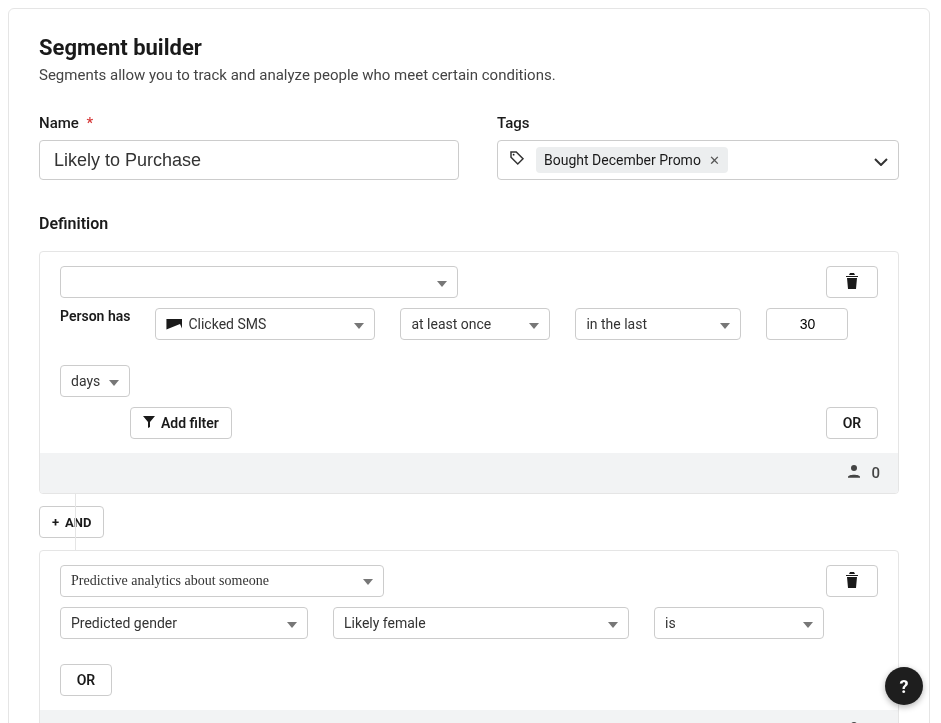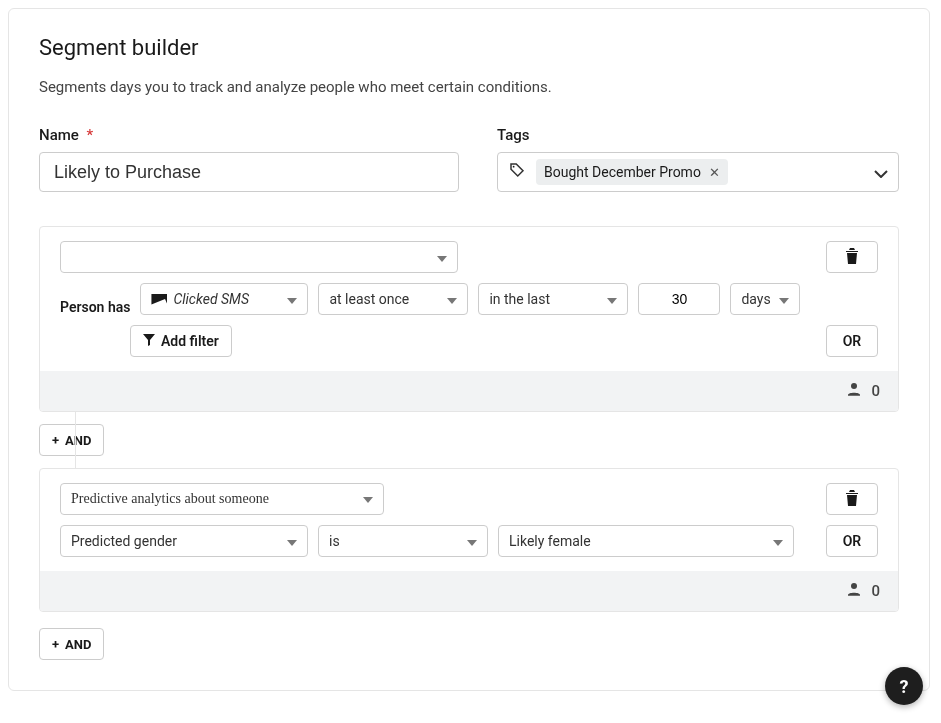--- a/index.html
+++ b/index.html
@@ -1,18 +1,18 @@
 <!DOCTYPE html>
 <html><head>
 <meta charset="utf-8">
 <style>
 * { box-sizing: border-box; margin: 0; padding: 0; }
 body { font-family: -apple-system, BlinkMacSystemFont, "Segoe UI", Roboto, Helvetica, Arial, sans-serif; background: #fff; color: #1a1a1a; padding: 8px; }
 .card { border: 1px solid #e5e5e5; border-radius: 6px; padding: 26px 30px 30px; width: 922px; position: relative; }
-.title { font-size: 22px; font-weight: 400; margin-bottom: 18px; }
+.title { font-size: 22px; font-weight: 700; margin-bottom: 6px; }
 .subtitle { font-size: 15px; color: #444; margin-bottom: 30px; }
 .row { display: flex; gap: 28px; margin-bottom: 34px; align-items: flex-end; }
 .col { display: flex; flex-direction: column; }
 .col.name { width: 420px; }
 .col.tags { flex: 1; margin-left: 10px; }
 .field-label { font-size: 15px; font-weight: 500; margin-bottom: 8px; }
 .req { color: #d63939; margin-left: 4px; }
 .text-input { width: 100%; height: 40px; border: 1px solid #ccc; border-radius: 4px; padding: 0 14px; font-size: 18px; color: #333; }
 .tags-box { width: 100%; height: 40px; border: 1px solid #ccc; border-radius: 4px; display: flex; align-items: center; padding: 0 10px; gap: 10px; position: relative; }
 .tag-icon svg { width: 18px; height: 18px; stroke: #333; }
@@ -24,42 +24,42 @@
 .block { border: 1px solid #e5e5e5; border-radius: 4px; margin-bottom: 0; overflow: hidden; }
 .block-body { padding: 14px 20px 14px 20px; }
 .block-footer { background: #f2f3f4; height: 40px; display: flex; align-items: center; justify-content: flex-end; padding: 0 18px; gap: 8px; color: #444; }
 
 .sel { border: 1px solid #ccc; border-radius: 4px; height: 32px; display: flex; align-items: center; padding: 0 10px; font-size: 14px; color: #333; background: #fff; position: relative; cursor: pointer; }
 .sel .caret { margin-left: auto; color: #777; }
 .num-input { border: 1px solid #ccc; border-radius: 4px; height: 32px; width: 82px; text-align: center; font-size: 14px; }
 .btn { border: 1px solid #ccc; border-radius: 4px; height: 32px; display: inline-flex; align-items: center; justify-content: center; padding: 0 12px; font-size: 14px; font-weight: 600; background: #fff; cursor: pointer; gap: 6px; }
 .btn.icon-only { width: 52px; padding: 0; }
 .line1 { display: flex; gap: 12px; align-items: center; margin-bottom: 10px; }
-.line2 { display: flex; gap: 10px; align-items: flex-end; flex-wrap: wrap; }
+.line2 { display: flex; gap: 25px; align-items: flex-start; flex-wrap: wrap; }
 .line3 { display: flex; gap: 10px; align-items: center; margin-top: 10px; padding-left: 70px; }
 .lbl { font-size: 14px; font-weight: 600; white-space: nowrap; }
 .spacer { flex: 1; }
 .and-pill { border: 1px solid #ccc; border-radius: 4px; height: 32px; display: inline-flex; align-items: center; padding: 0 12px; font-size: 13px; font-weight: 700; gap: 6px; cursor: pointer; margin: 12px 0 12px 0; background:#fff; }
 .vline-wrap { position: relative; }
 .vline { position: absolute; left: 36px; top: -1px; bottom: -1px; width: 1px; background: #e5e5e5; }
 .filter-icon svg { width: 12px; height: 12px; }
 .trash svg { width: 14px; height: 16px; }
 .sms-flag { display:inline-block; width:16px; height:11px; background:#1a1a1a; margin-right:6px; clip-path: polygon(0 0, 100% 0, 100% 100%, 85% 50%, 0 100%); vertical-align:middle;}
 .user-icon svg { width:18px; height:18px; }
 .count { font-size:15px; font-weight:500; }
 .caret svg { width:10px; height:6px; }
 .tags-caret svg { width:14px; height:8px; stroke:#333; }
 .help-fab { position:fixed; bottom:18px; right:18px; width:38px; height:38px; border-radius:50%; background:#1e1e1e; color:#fff; display:flex; align-items:center; justify-content:center; font-size:18px; font-weight:700; cursor:pointer; box-shadow:0 2px 6px rgba(0,0,0,0.3);}
 </style>
 </head>
 <body>
 
 <div class="card">
   <div class="title">Segment builder</div>
-  <div class="subtitle">Segments days you to track and analyze people who meet certain conditions.</div>
+  <div class="subtitle">Segments allow you to track and analyze people who meet certain conditions.</div>
 
   <div class="row">
     <div class="col name">
       <div class="field-label">
         <span>Name</span>
         <span class="req">*</span>
       </div>
       <input class="text-input" type="text" value="Likely to Purchase" style="">
     </div>
     <div class="col tags">
@@ -77,20 +77,21 @@
         </span>
         <span class="tags-caret">
           <svg viewBox="0 0 14 8" fill="none" stroke="currentColor" stroke-width="2">
               <path d="M1 1l6 6 6-6"></path>
             </svg>
         </span>
       </div>
     </div>
   </div>
 
+  <div class="section-h">Definition</div>
 
   
   <div class="block">
     <div class="block-body">
       <div class="line1">
         <div class="sel" style="width:398px;">
           <span class="caret"><svg viewBox="0 0 10 6" fill="currentColor">
                 <path d="M0 0l5 6 5-6z"></path>
               </svg></span>
         </div>
@@ -98,34 +99,34 @@
         <div class="btn icon-only">
           <span class="trash">
             <svg viewBox="0 0 14 16" fill="currentColor">
                 <path d="M1 3h12v1H1zM5 0h4l1 2H4zM2 5h10l-1 11H3z"></path>
               </svg>
           </span>
         </div>
       </div>
       <div class="line2">
         <span class="lbl">Person has</span>
-        <div class="sel" style="width:168px;font-style:italic;">
+        <div class="sel" style="width:220px;">
           <span class="sms-flag"></span>
           <span>Clicked SMS</span>
           <span class="caret"><svg viewBox="0 0 10 6" fill="currentColor">
                 <path d="M0 0l5 6 5-6z"></path>
               </svg></span>
         </div>
         <div class="sel" style="width:150px;">
           <span>at least once</span>
           <span class="caret"><svg viewBox="0 0 10 6" fill="currentColor">
                 <path d="M0 0l5 6 5-6z"></path>
               </svg></span>
         </div>
-        <div class="sel" style="width:150px;">
+        <div class="sel" style="width:166px;">
           <span>in the last</span>
           <span class="caret"><svg viewBox="0 0 10 6" fill="currentColor">
                 <path d="M0 0l5 6 5-6z"></path>
               </svg></span>
         </div>
         <input class="num-input" type="text" value="30" style="">
         <div class="sel" style="width:70px;">
           <span>days</span>
           <span class="caret"><svg viewBox="0 0 10 6" fill="currentColor">
                 <path d="M0 0l5 6 5-6z"></path>
@@ -185,28 +186,28 @@
           </span>
         </div>
       </div>
       <div class="line2">
         <div class="sel" style="width:248px;">
           <span>Predicted gender</span>
           <span class="caret"><svg viewBox="0 0 10 6" fill="currentColor">
                 <path d="M0 0l5 6 5-6z"></path>
               </svg></span>
         </div>
+        <div class="sel" style="width:296px;">
+          <span>Likely female</span>
+          <span class="caret"><svg viewBox="0 0 10 6" fill="currentColor">
+                <path d="M0 0l5 6 5-6z"></path>
+              </svg></span>
+        </div>
         <div class="sel" style="width:170px;">
           <span>is</span>
-          <span class="caret"><svg viewBox="0 0 10 6" fill="currentColor">
-                <path d="M0 0l5 6 5-6z"></path>
-              </svg></span>
-        </div>
-        <div class="sel" style="width:296px;">
-          <span>Likely female</span>
           <span class="caret"><svg viewBox="0 0 10 6" fill="currentColor">
                 <path d="M0 0l5 6 5-6z"></path>
               </svg></span>
         </div>
         <div class="spacer"></div>
         <div class="btn" style="width:52px;">
           <span>OR</span>
         </div>
       </div>
     </div>

